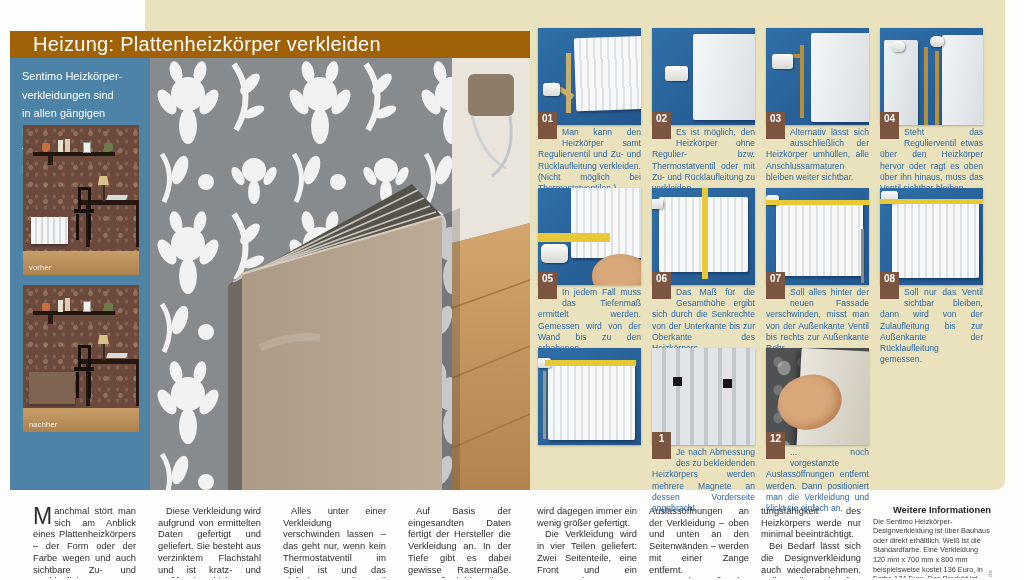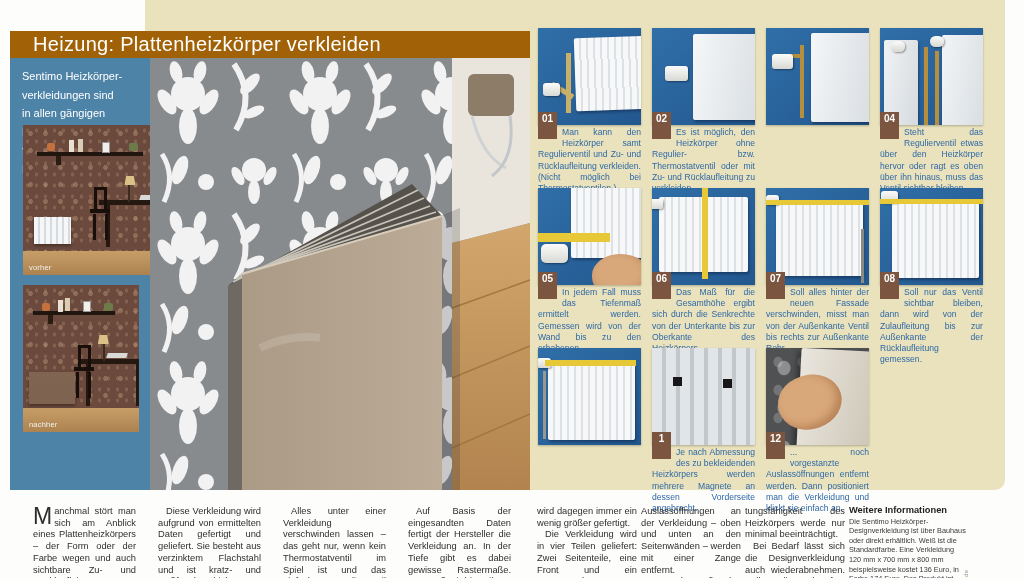--- a/index.html
+++ b/index.html
@@ -9,21 +9,21 @@
   .cream{position:absolute;left:145px;top:0;width:860px;height:490px;background:#e9e2bc;border-radius:0 0 10px 10px;}
   .titlebar{position:absolute;left:10px;top:31px;width:520px;height:27px;background:#a16207;color:#fff;
             font-size:20px;line-height:27px;padding-left:23px;box-sizing:border-box;letter-spacing:.3px;}
   .sidebar{position:absolute;left:10px;top:58px;width:140px;height:432px;background:#4d83a7;}
   .intro{color:#fff;font-size:11px;line-height:18.5px;padding:9px 10px 0 12px;white-space:pre-line;}
   
   .room{position:absolute;left:23px;width:116px;height:150px;overflow:hidden;margin:0;background:#6b4a3d;
         background-image:radial-gradient(rgba(224,188,152,.30) 2px, transparent 2.6px),
                          radial-gradient(rgba(224,188,152,.20) 1.4px, transparent 2px);
         background-size:15px 17px, 9px 11px;}
-  .room.before{top:125px;padding-left:36px;}
+  .room.before{top:125px;}
   .room.after{top:285px;height:147px;}
   .room .floorstrip{position:absolute;bottom:0;left:0;right:0;height:24px;background:linear-gradient(#c79d67,#ac8350);}
   .room .shelf{position:absolute;left:9%;top:18%;width:70%;height:4px;background:#20150f;}
   .room .shelf:after{content:"";position:absolute;left:18%;top:4px;width:5px;height:9px;background:#2a1c13;}
   .room .bk1{position:absolute;left:30%;top:10%;width:5px;height:12px;background:#e9e2d2;}
   .room .bk2{position:absolute;left:36%;top:9%;width:5px;height:13px;background:#d9cdb4;}
   .room .bk3{position:absolute;left:52%;top:11%;width:8px;height:11px;background:#f2f0ea;border:1px solid #999;box-sizing:border-box;}
   .room .pot{position:absolute;left:16%;top:12%;width:8px;height:8px;background:#c4713d;border-radius:2px;}
   .room .plant{position:absolute;left:70%;top:12%;width:9px;height:8px;background:#6d7a4a;border-radius:2px;}
   .room .desk{position:absolute;right:-8%;top:50%;width:58%;height:5px;background:#241811;}
@@ -101,28 +101,28 @@
   .v12{background:#4f5153;background-image:radial-gradient(rgba(255,255,255,.35) 6px, transparent 7px),radial-gradient(rgba(255,255,255,.2) 4px, transparent 5px);background-size:36px 40px,24px 28px;}
   .v12 .rad{display:block;left:32%;top:2%;right:-9%;bottom:-5%;background:linear-gradient(100deg,#eae6de,#ccc5b6);transform:rotate(3deg);box-shadow:-3px 3px 6px rgba(0,0,0,.45);}
   .v12 .hand{display:block;left:12%;top:28%;width:62%;height:56%;transform:rotate(-18deg);}
   
   .cap{margin-top:2px;font-size:8.6px;line-height:11.2px;color:#2e68a6;text-align:justify;width:103px;}
   .badge{float:left;width:19px;height:27px;margin:-15px 5px 1px 0;background:#7c5540;position:relative;z-index:2;}
   .bnum{display:block;color:#fff;font-size:10px;font-weight:bold;text-align:center;line-height:13px;}
   
   .cols{position:absolute;display:flex;overflow:hidden;}
   #leftcols{left:33px;top:506px;width:482px;height:72px;gap:22px;}
-  #rightcols{left:537px;top:506px;width:468px;height:72px;gap:4px;}
+  #rightcols{left:537px;top:506px;width:468px;height:72px;gap:12px;}
   .col{width:103px;flex:0 0 auto;font-size:9.3px;line-height:11.7px;color:#2e2e2e;text-align:justify;}
   #rightcols .col{width:100px;}
   .col p{margin:0;}
   .col p.ind{text-indent:8px;}
   .dropcap{float:left;font-size:23px;line-height:19px;padding:1px 2px 0 0;}
   .infocol{width:118px !important;position:relative;font-size:7.3px;line-height:9.6px;color:#3a3a3a;text-align:left;}
-  .info-h{font-size:9.3px;font-weight:bold;color:#222;margin-bottom:1px;}
+  .info-h{font-size:9.3px;font-weight:bold;color:#222;margin-bottom:1px;text-align:right;}
   .site{position:absolute;right:-4px;bottom:8px;transform:rotate(-90deg);transform-origin:right bottom;font-size:6px;color:#939389;letter-spacing:.4px;}
 </style>
 </head>
 <body>
 
 <div id="spread">
 
   <div class="cream"></div>
 
   <div class="titlebar">Heizung: Plattenheizkörper verkleiden</div>
@@ -261,20 +261,25 @@
 
   <div class="step">
     <div class="ph v3">
       <div class="rad"></div>
 
       <div class="pipe"></div>
       <div class="pipeB"></div>
       <div class="knob"></div>
 
     </div>
+    <div class="cap">
+      <span class="badge">
+            <span class="bnum">03</span>
+          </span><span class="ctext">Alternativ lässt sich ausschließlich der Heizkörper umhüllen, alle Anschlussarmaturen bleiben weiter sichtbar.</span>
+    </div>
   </div>
 
   <div class="step">
     <div class="ph v4">
       <div class="rad"></div>
       <div class="radB"></div>
       <div class="pipe"></div>
       <div class="pipeB"></div>
       <div class="knob"></div>
       <div class="knobB"></div>

